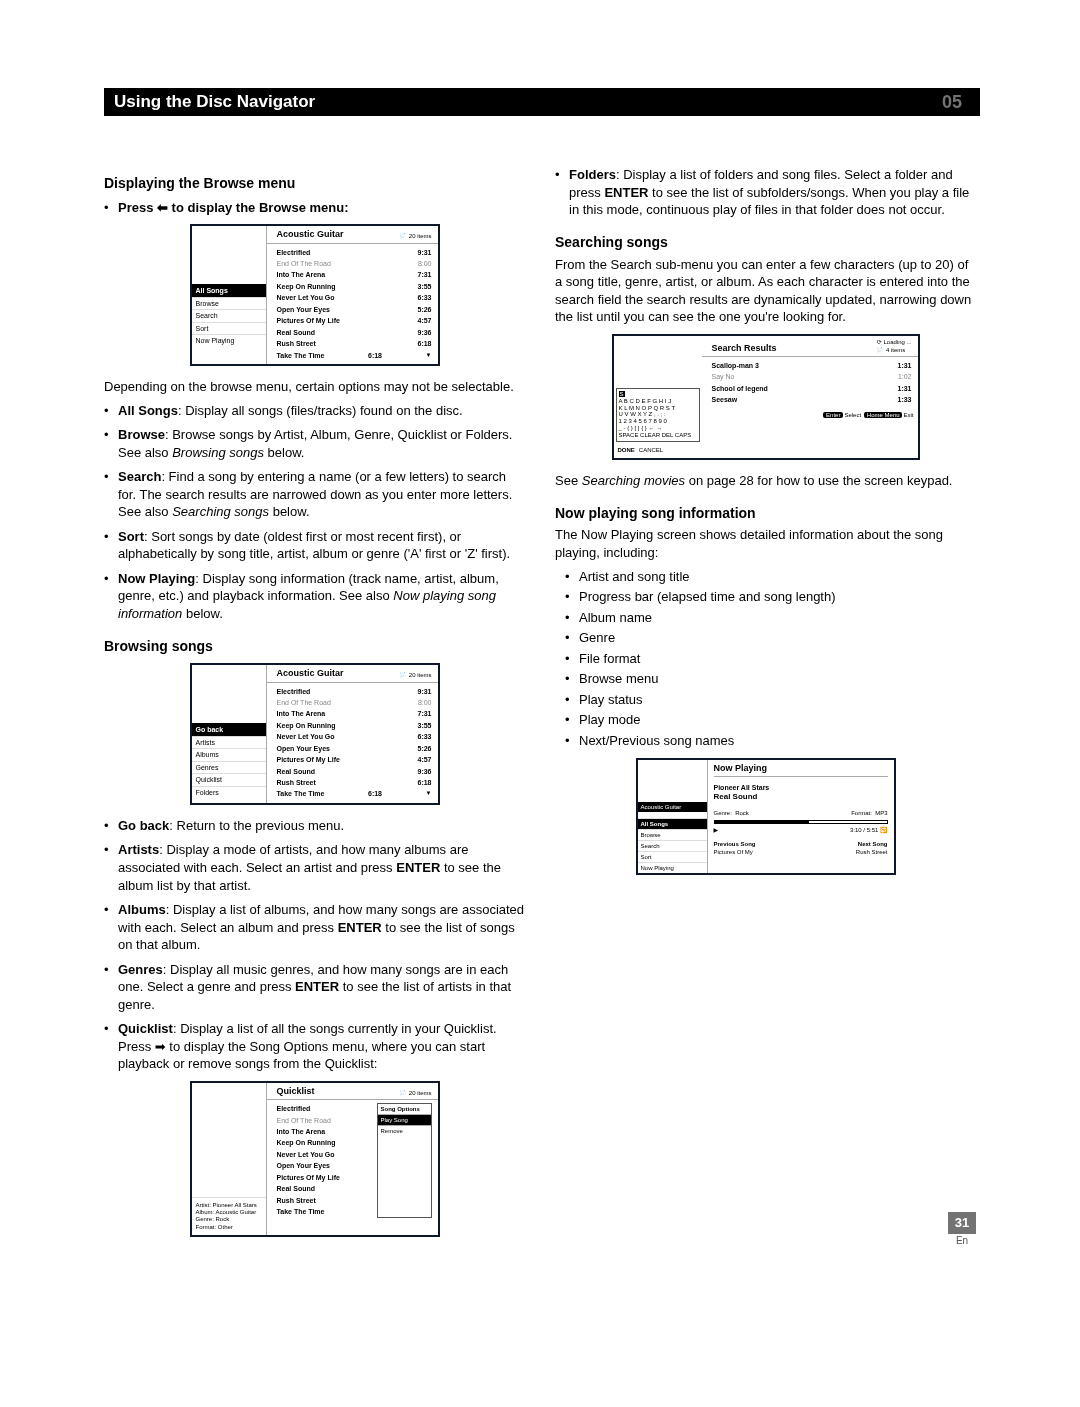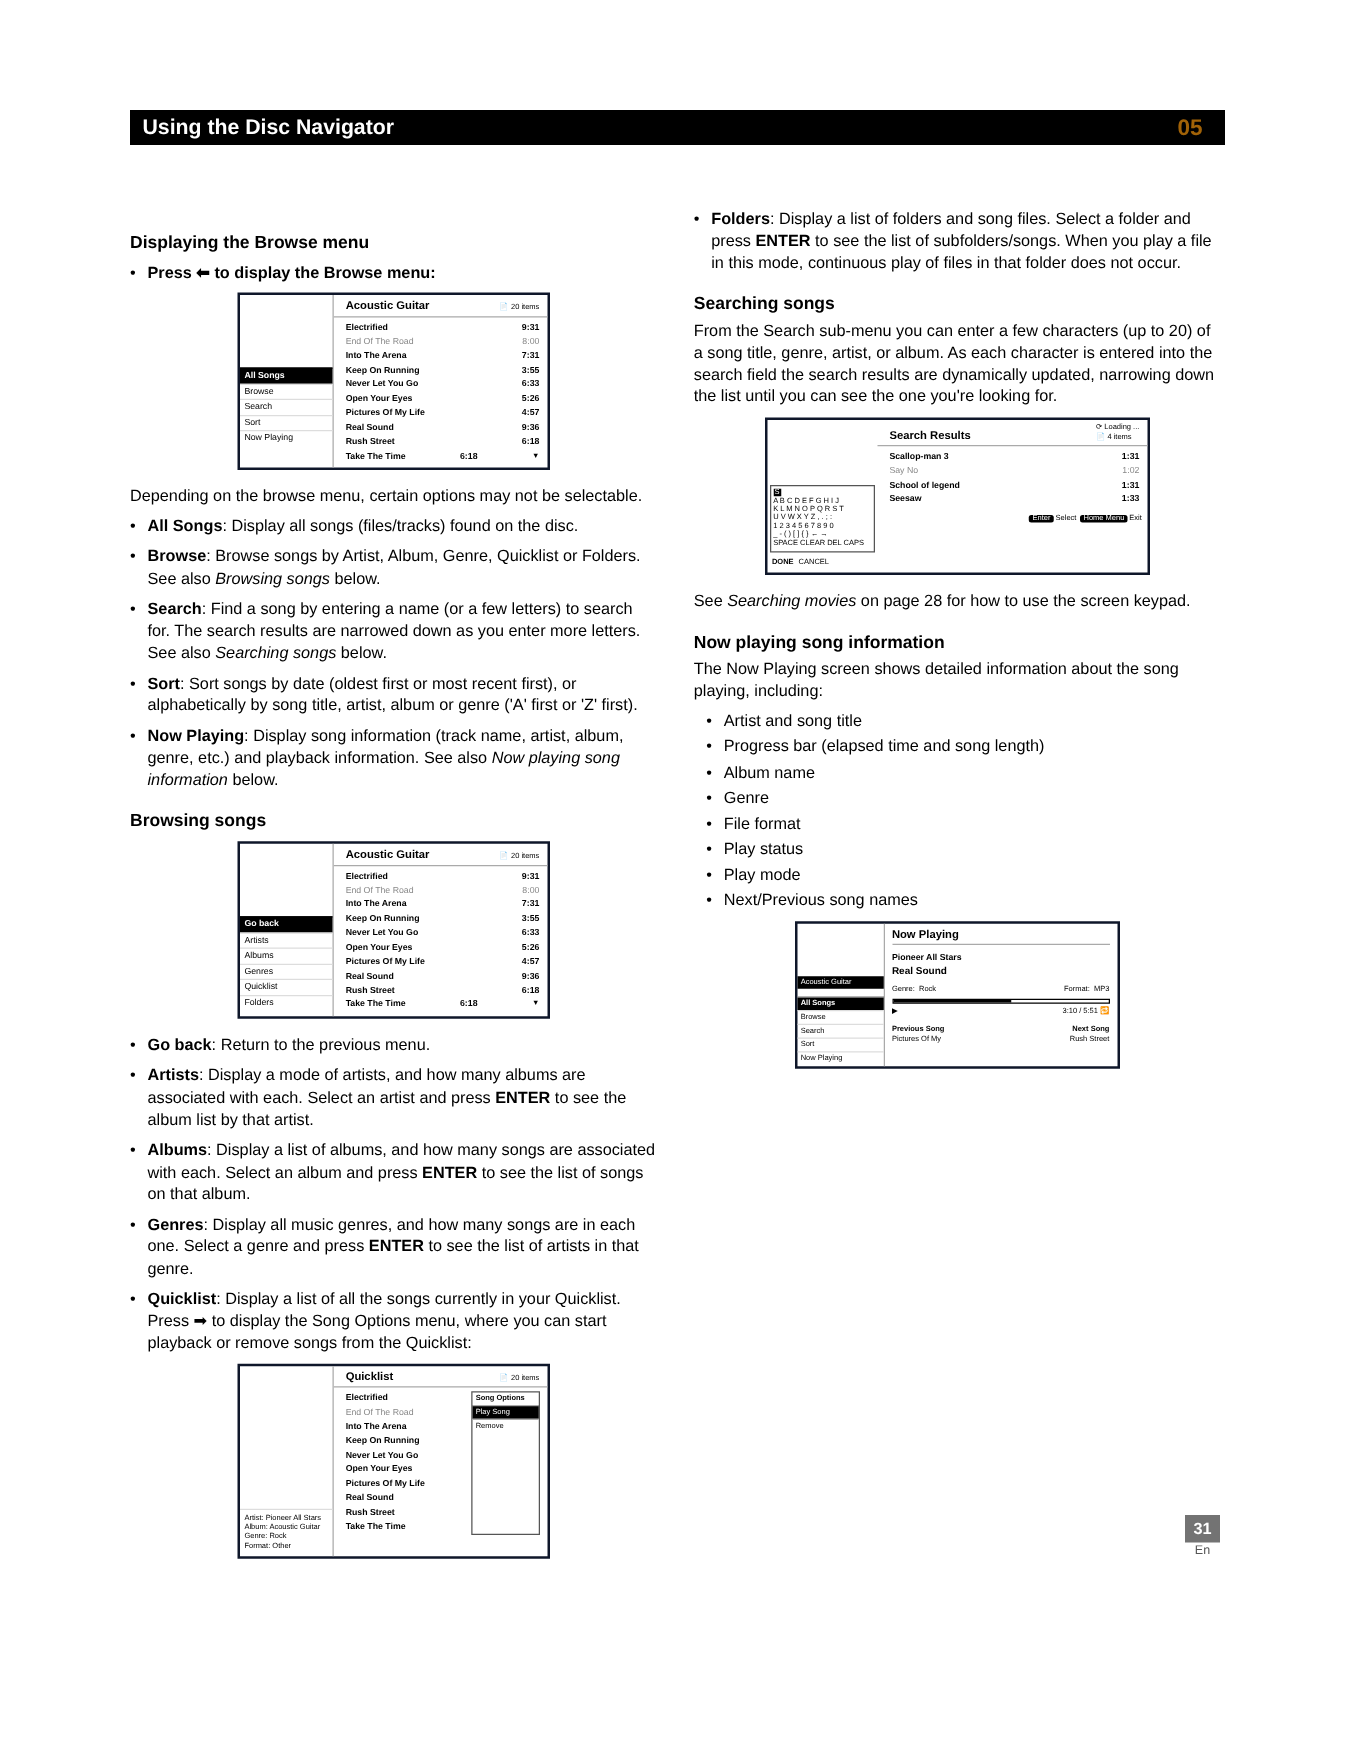--- a/index.html
+++ b/index.html
@@ -18,30 +18,30 @@
     top: 88px; left: 104px; right: 100px;
     background: #000; color: #fff;
     height: 28px;
     display: flex; align-items: center;
     padding: 0 10px;
   }
   .header-title { font-weight: bold; font-size: 17px; flex: 1; }
   .header-badge {
     width: 36px; height: 28px; background: #000;
     display: flex; align-items: center; justify-content: center;
-    font-weight: bold; font-size: 18px; color: #a16207;
+    font-weight: bold; font-size: 18px; color: #737373;
     margin-left: 6px;
   }
   .page {
     position: absolute;
     top: 160px; left: 104px; right: 104px;
     display: flex; gap: 30px;
   }
   .col { flex: 1; min-width: 0; }
-  h3.sec { font-weight: bold; font-size: 14px; margin-bottom: 6px; margin-top: 24px; }
+  h3.sec { font-weight: bold; font-size: 14px; margin-bottom: 6px; margin-top: 14px; }
   h3.sub { font-weight: bold; font-size: 14px; margin-top: 14px; margin-bottom: 4px; }
   p { margin-bottom: 6px; }
   b { font-weight: bold; }
   i { font-style: italic; }
   ul.bullets { list-style: none; padding-left: 14px; }
   ul.bullets > li { position: relative; margin-bottom: 7px; }
   ul.bullets > li::before { content: "•"; position: absolute; left: -14px; }
   ul.plain { list-style: none; padding-left: 24px; }
   ul.plain > li { position: relative; margin: 3px 0; }
   ul.plain > li::before { content: "•"; position: absolute; left: -14px; }
@@ -404,20 +404,21 @@
     <p><span>See </span><i>Searching movies</i><span> on page 28 for how to use the screen keypad.</span></p>
 
     <h3 class="sub">Now playing song information</h3>
     <p>The Now Playing screen shows detailed information about the song playing, including:</p>
     <ul class="plain">
       <li>Artist and song title</li>
       <li>Progress bar (elapsed time and song length)</li>
       <li>Album name</li>
       <li>Genre</li>
       <li>File format</li>
+      <li>Browse menu</li>
       <li>Play status</li>
       <li>Play mode</li>
       <li>Next/Previous song names</li>
     </ul>
 
     <div class="shot nowp">
       <div class="np-top">
         <div class="np-side">
           <div class="tag">Acoustic Guitar</div>
           <div class="menu" style="margin-top:6px;">

